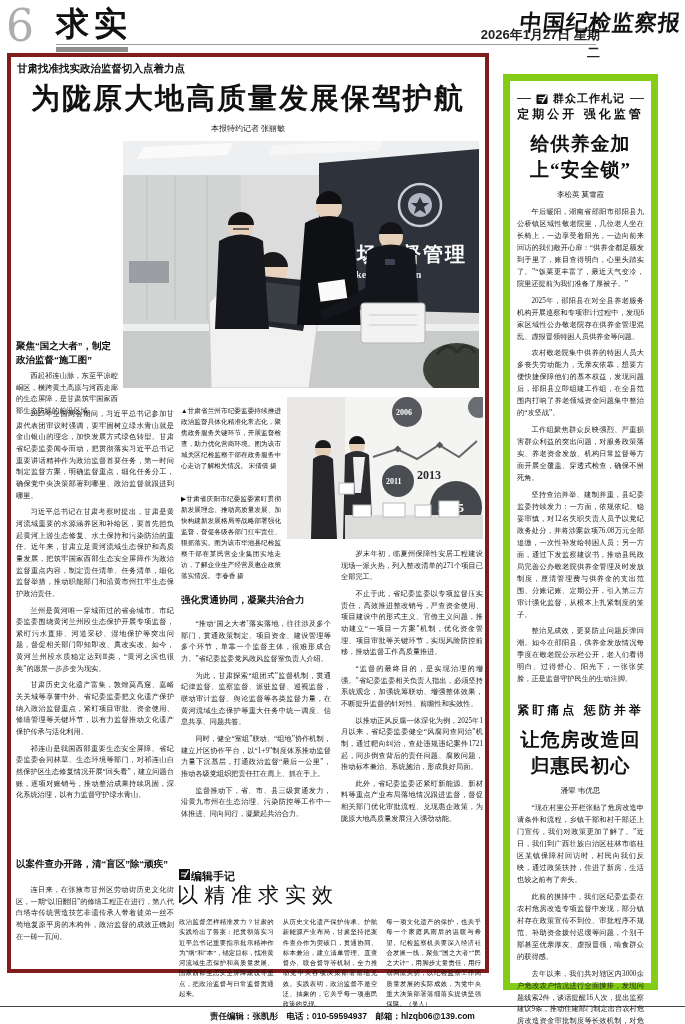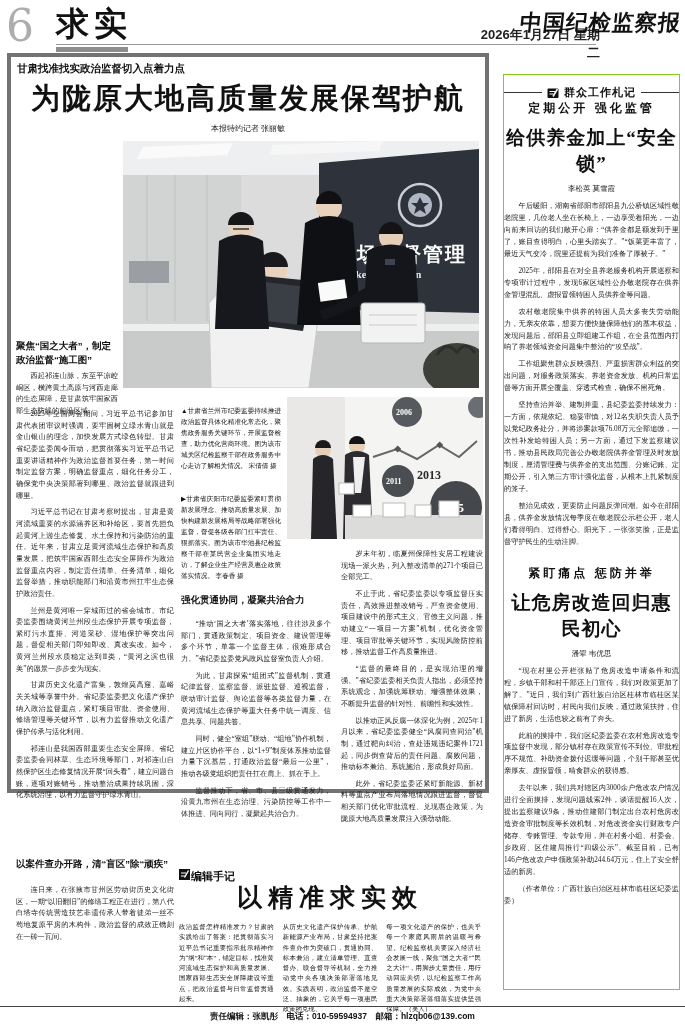--- a/index.html
+++ b/index.html
@@ -12,21 +12,21 @@
   .pagenum{left:6px;top:0;font-size:44px;color:#adadad;font-family:"DejaVu Serif",serif}
   .section-name{left:56px;top:2px;font-size:33px;font-weight:bold;letter-spacing:5px}
   .header-line{left:56px;top:44px;width:540px;height:1px;background:#9a9a9a}
   .section-bar{left:56px;top:47px;width:72px;height:5px;background:#8d8d8d}
   .header-date{left:470px;top:26px;width:130px;text-align:right;font-size:13px;font-weight:bold;
                font-family:"Liberation Sans",sans-serif;color:#222}
   .masthead{right:4px;top:8px;font-size:22px;font-weight:bold;transform:skewX(-6deg);
             font-family:"DejaVu Serif",serif;letter-spacing:1px}
 
   
-  .red-frame{left:7px;top:53px;width:482px;height:740px;border:4px solid #737373}
+  .red-frame{left:7px;top:53px;width:482px;height:920px;border:4px solid #7f1d1d}
   .rf{position:absolute}
   .kicker{left:6px;top:5px;font-size:10.5px;font-weight:bold;font-family:"Liberation Sans",sans-serif}
   .main-title{left:0;right:0;top:22px;text-align:center;font-size:29px;font-weight:bold;
               letter-spacing:2px;font-family:"Liberation Serif",serif}
   .main-byline{left:0;right:0;top:66px;text-align:center;font-size:8px;color:#222}
 
   .photo-frame{background:#dcdcdc;overflow:hidden}
   .photo1{left:112px;top:84px;width:356px;height:247px}
   .photo2{left:276px;top:340px;width:196px;height:142px}
 
@@ -44,26 +44,26 @@
   .caption1{left:170px;top:348px;width:100px}
   .caption2{left:170px;top:436px;width:100px}
   .h3{left:170px;top:536px;width:148px}
   .col2{left:170px;top:562px;width:150px;height:236px;overflow:hidden}
   .col3{left:330px;top:492px;width:142px;height:306px;overflow:hidden}
 
   
   .editor-box{left:166px;top:804px;width:306px;height:134px}
   .editor-label{position:absolute;left:2px;top:8px;display:flex;align-items:flex-start;gap:1px;
                 font-family:"Liberation Sans",sans-serif;font-weight:bold;font-size:11px}
-  .editor-title{text-align:center;padding-top:20px;font-size:25px;font-weight:bold;letter-spacing:6px}
+  .editor-title{padding-top:20px;font-size:21px;font-weight:normal;letter-spacing:6px}
   .editor-cols{display:flex;gap:9px;margin-top:8px;padding:0 2px}
   .editor-col{flex:1;font-size:6.4px;line-height:1.6;text-align:justify}
 
   
-  .sidebar{left:503px;top:74px;width:177px;height:916px;border:1px solid #84cc16;padding:10px 0}
+  .sidebar{left:503px;top:74px;width:155px;height:916px;border:7px solid #84cc16;padding:10px 7px}
   .badge-row{display:flex;align-items:center;gap:5px}
   .badge-row .bl{flex:1;height:1px;background:#333}
   .badge-txt{font-size:11px;font-weight:bold;letter-spacing:1px}
   .sb-kicker{text-align:center;font-size:12px;font-weight:bold;letter-spacing:3px;
              font-family:"Liberation Sans",sans-serif}
   .sb-title{text-align:center;font-size:19px;font-weight:bold;letter-spacing:1px;margin-top:8px}
   .sb-byline{text-align:center;font-size:7.5px;margin-top:7px;color:#222}
   .sb-body{margin-top:7px;font-size:7.2px;line-height:1.66;color:#1a1a1a}
   .a1{}
   .a2{margin-top:16px}

